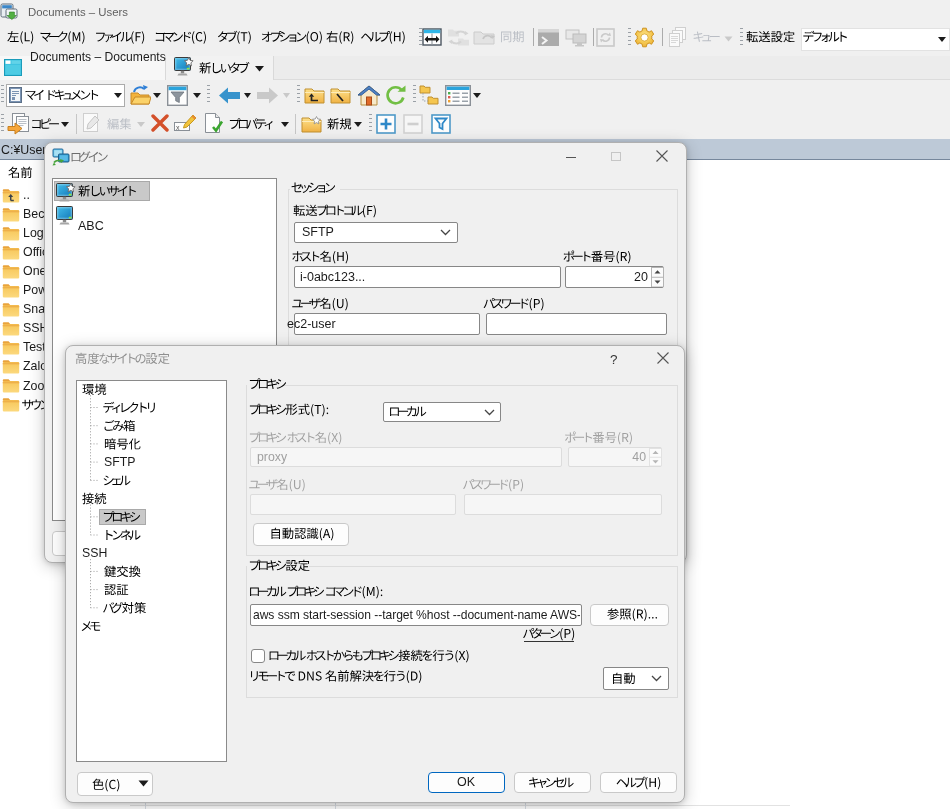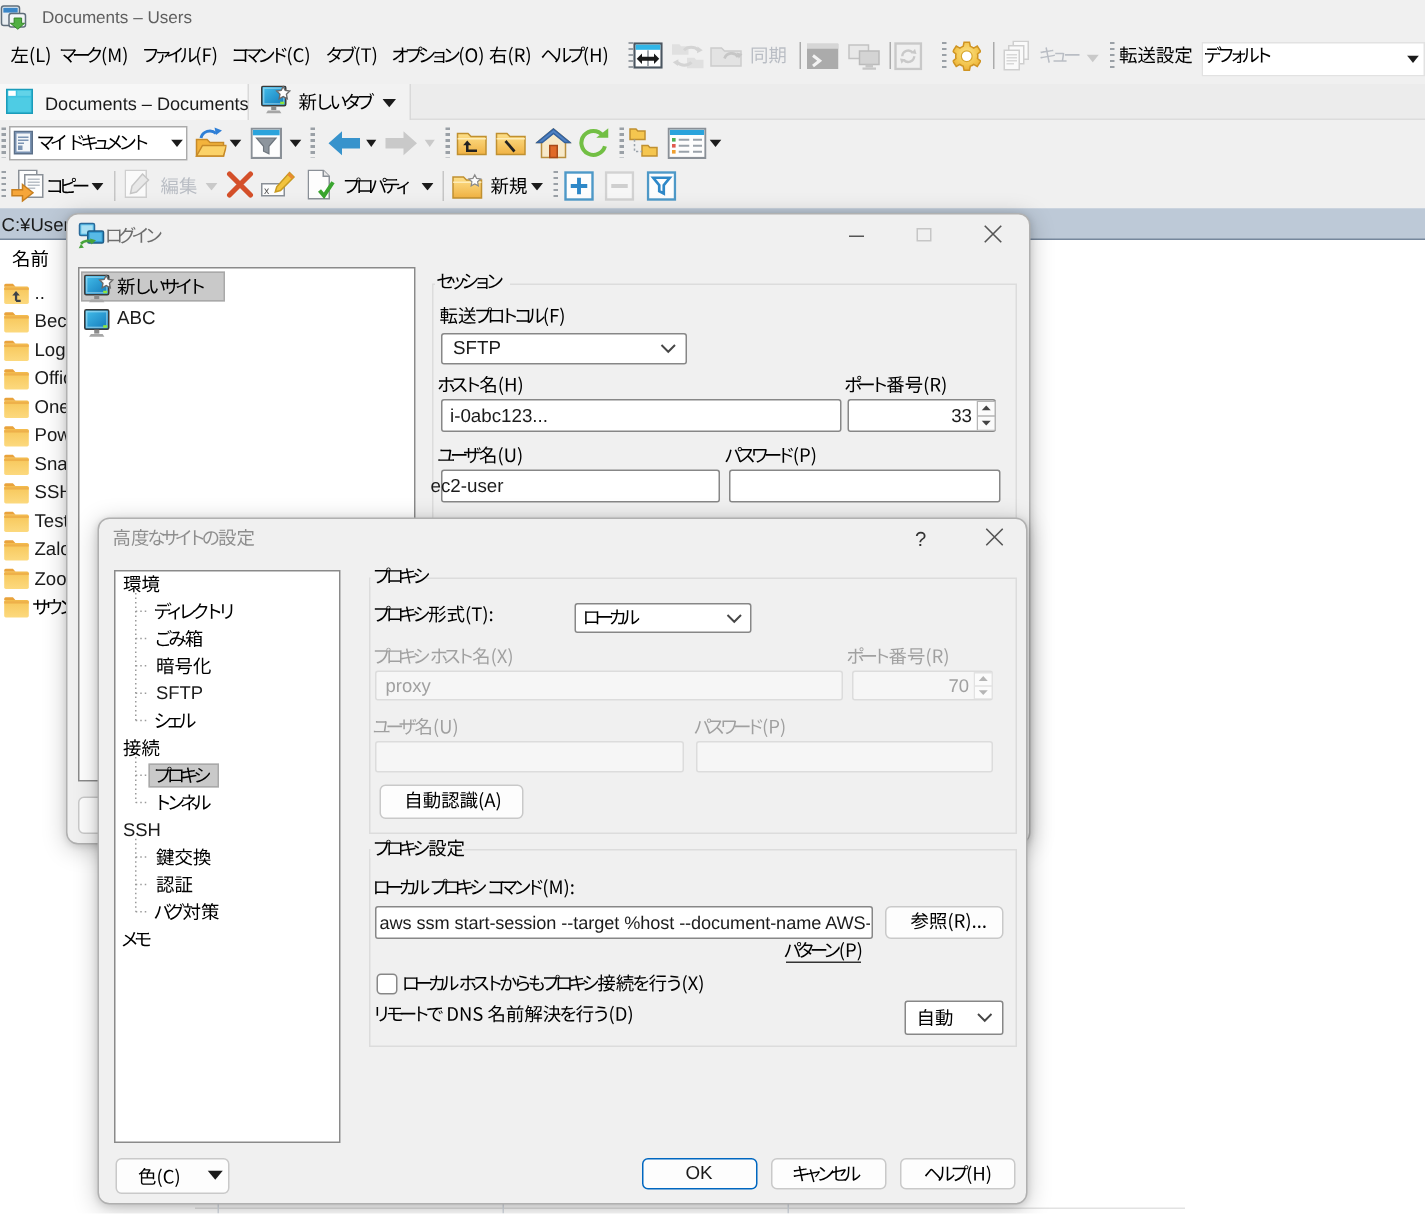--- a/index.html
+++ b/index.html
@@ -101,21 +101,21 @@
     </svg>
     <div class="abs" style="left:0;top:56px;width:950px;height:24px;background:#ececec;border-bottom:1px solid #dcdcdc"></div>
     <div class="abs" style="left:0;top:56px;width:166px;height:24px;background:#f7f7f7;border-right:1px solid #d9d9d9"></div>
     <div class="abs" style="left:166px;top:56px;width:108px;height:24px;background:#f2f2f2;border-right:1px solid #d9d9d9"></div>
     <svg class="abs" style="left:4px;top:59px" width="18" height="17" viewBox="0 0 18 17">
 <rect x="0.5" y="0.5" width="17" height="16" fill="#3fc3e0" stroke="#1b9cba"></rect>
 <rect x="1.5" y="1.5" width="5" height="3.4" fill="#fff"></rect>
 <rect x="7.5" y="1.5" width="9" height="3.4" fill="#62d3e8"></rect>
 <rect x="1.5" y="6" width="15" height="9.5" fill="#4ecce4"></rect>
 </svg>
-    <div class="lat" style="left:30px;top:62px;font-size:12.1px">Documents – Documents</div>
+    <div class="lat" style="left:30px;top:50px;font-size:12.1px">Documents – Documents</div>
     <svg class="abs" style="left:174px;top:57px" width="21" height="21" viewBox="0 0 21 21">
 <defs>
         <linearGradient id="scr174_57" x1="0" y1="0" x2="1" y2="1">
           <stop offset="0" stop-color="#45c0ec"></stop>
           <stop offset="1" stop-color="#1277b8"></stop>
         </linearGradient>
       </defs>
 <rect x="0.5" y="0.5" width="16" height="13" rx="1" fill="url(#scr174_57)" stroke="#3a3a3a"></rect>
 <rect x="1.8" y="1.8" width="13.4" height="10.4" fill="none" stroke="#bfe8f6" stroke-width="0.9" opacity="0.55"></rect>
 <rect x="12.8" y="10.8" width="2.7" height="1.7" fill="#8fe83c"></rect>
@@ -722,32 +722,32 @@
           <stop offset="0" stop-color="#45c0ec"></stop>
           <stop offset="1" stop-color="#1277b8"></stop>
         </linearGradient>
       </defs>
 <rect x="0.5" y="0.5" width="16" height="13" rx="1" fill="url(#scr55.5_205.5)" stroke="#3a3a3a"></rect>
 <rect x="1.8" y="1.8" width="13.4" height="10.4" fill="none" stroke="#bfe8f6" stroke-width="0.9" opacity="0.55"></rect>
 <rect x="12.8" y="10.8" width="2.7" height="1.7" fill="#8fe83c"></rect>
 <rect x="6.8" y="13.8" width="3.4" height="2.6" fill="#8a8a8a"></rect>
 <path d="M4.6 16.6 h7.8 l1.2 1.9 h-10.2z" fill="#a6a6a6"></path>
 </svg>
-    <div class="lat" style="left:78px;top:205px">ABC</div>
+    <div class="lat" style="left:78px;top:219px">ABC</div>
     <div class="grp" style="left:287.5px;top:188.5px;width:390px;height:339px"></div>
     <div class="abs" style="left:290px;top:182px;width:50px;height:13px;background:#f0f0f0"></div>
     <div class="inp" style="left:294px;top:221.5px;width:163.5px;height:21.5px"></div>
     <div class="lat" style="left:302px;top:225px">SFTP</div>
     <svg class="abs" style="left:440px;top:229px" width="11" height="7" viewBox="0 0 11 7">
       <path d="M1 1 L5.5 5.5 L10 1" fill="none" stroke="#464646" stroke-width="1.3"></path>
     </svg>
     <div class="inp" style="left:294px;top:265.5px;width:266.5px;height:22.5px"></div>
     <div class="lat" style="left:300px;top:269.5px">i-0abc123...</div>
     <div class="inp" style="left:564.5px;top:265.5px;width:99.5px;height:22.5px"></div>
-    <div class="lat" style="left:628px;top:269.5px;width:20px;text-align:right">33</div>
+    <div class="lat" style="left:628px;top:269.5px;width:20px;text-align:right">20</div>
     <svg class="abs" style="left:650.5px;top:266.5px" width="13" height="20.5" viewBox="0 0 13 20.5">
 <rect x="0.5" y="0.5" width="12" height="19.5" fill="#fbfbfb" stroke="#b4b4b4"></rect>
 <path d="M0.5 10.25 h12" stroke="#b4b4b4"></path>
 <path d="M3.5 6.5600000000000005 l3 -3.2 3 3.2z" fill="#444"></path>
 <path d="M3.5 13.530000000000001 l3 3.2 3 -3.2z" fill="#444"></path>
     </svg>
     <div class="inp" style="left:294px;top:312.5px;width:185.5px;height:22.5px"></div>
     <div class="lat" style="left:287px;top:316.5px">ec2-user</div>
     <div class="inp" style="left:485.5px;top:312.5px;width:181.5px;height:22.5px"></div>
     <div class="btn" style="left:52px;top:531px;width:88px;height:25px"></div>
@@ -836,21 +836,21 @@
     <div class="lat" style="left:82px;top:545.7px;font-size:12.3px">SSH</div>
     <div class="grp" style="left:245.5px;top:384.5px;width:432px;height:171.5px"></div>
     <div class="abs" style="left:247px;top:378px;width:36px;height:13px;background:#f0f0f0"></div>
     <div class="inp" style="left:382.5px;top:401.5px;width:118px;height:20px"></div>
     <svg class="abs" style="left:484px;top:408.5px" width="11" height="7" viewBox="0 0 11 7">
       <path d="M1 1 L5.5 5.5 L10 1" fill="none" stroke="#464646" stroke-width="1.3"></path>
     </svg>
     <div class="inpd" style="left:250px;top:447px;width:312px;height:19.5px"></div>
     <div class="lat" style="left:257px;top:450px;color:#a0a0a0;font-size:12.3px">proxy</div>
     <div class="inpd" style="left:567.5px;top:447px;width:94px;height:19.5px"></div>
-    <div class="lat" style="left:620px;top:450px;color:#a0a0a0;font-size:12.3px;width:26px;text-align:right">70</div>
+    <div class="lat" style="left:620px;top:450px;color:#a0a0a0;font-size:12.3px;width:26px;text-align:right">40</div>
     <svg class="abs" style="left:648.5px;top:447.5px" width="13" height="18.5" viewBox="0 0 13 18.5">
 <rect x="0.5" y="0.5" width="12" height="17.5" fill="#fbfbfb" stroke="#e2e2e2"></rect>
 <path d="M0.5 9.25 h12" stroke="#e2e2e2"></path>
 <path d="M3.5 5.92 l3 -3.2 3 3.2z" fill="#b5b5b5"></path>
 <path d="M3.5 12.21 l3 3.2 3 -3.2z" fill="#b5b5b5"></path>
     </svg>
     <div class="inpd" style="left:250px;top:494px;width:206px;height:20.5px"></div>
     <div class="inpd" style="left:464px;top:494px;width:197.5px;height:20.5px"></div>
     <div class="btn" style="left:253px;top:523px;width:95.5px;height:22.5px"></div>
     <div class="grp" style="left:245.5px;top:565.5px;width:432px;height:132px"></div>

